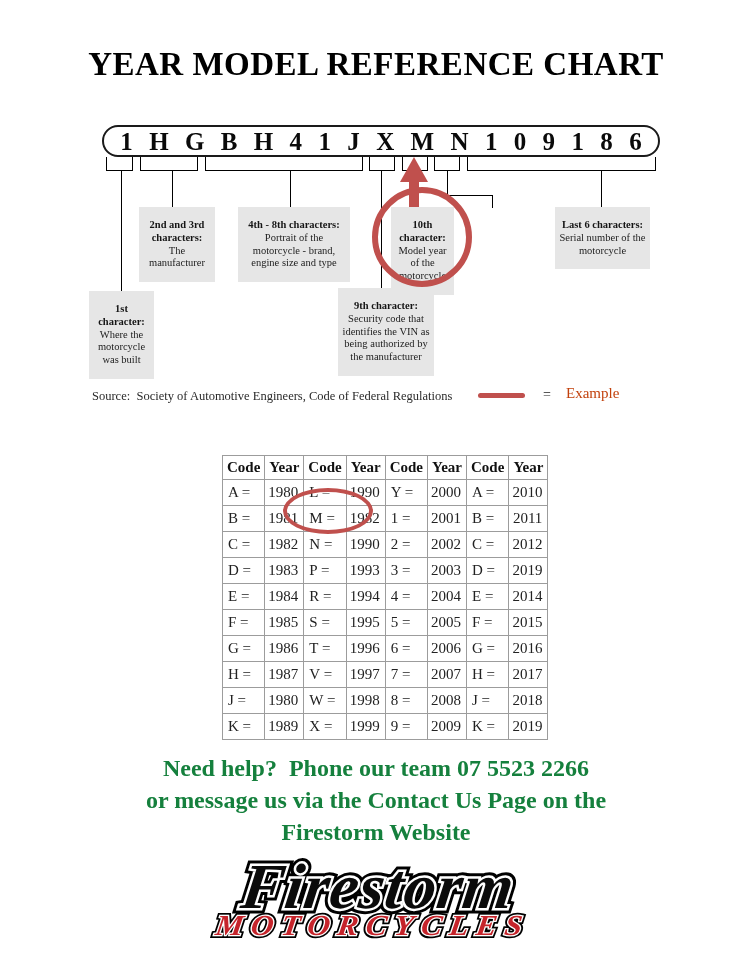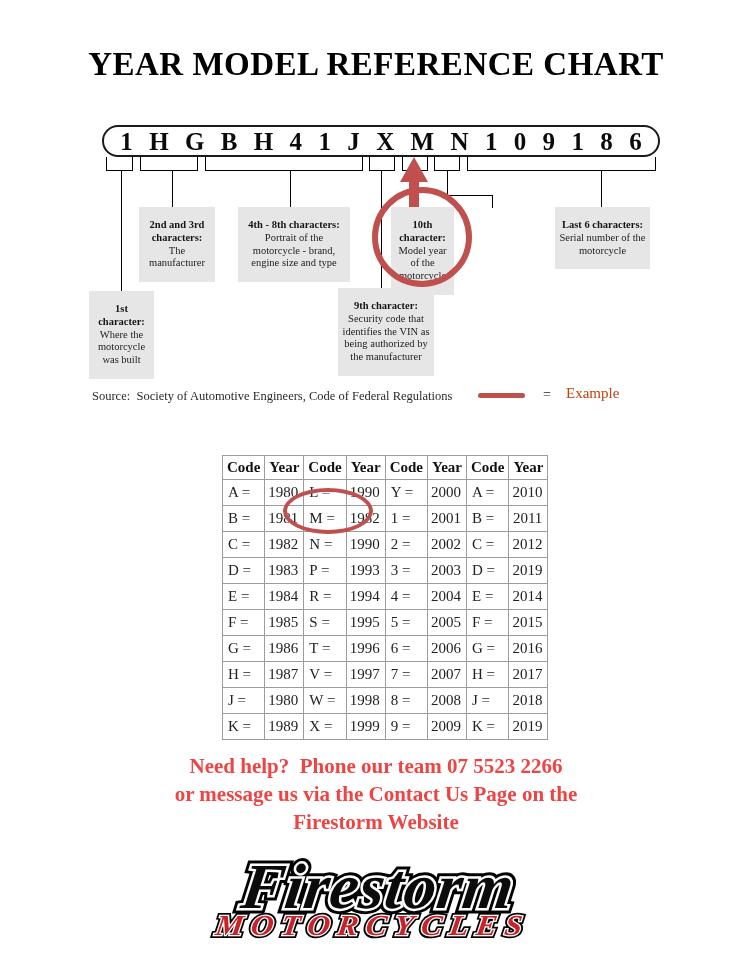--- a/index.html
+++ b/index.html
@@ -85,21 +85,21 @@
   .year-table col.c-code{width:37px;} .year-table col.c-year{width:34px;}
   .year-table td.code{padding:4px 3px 4px 5px;}
   .year-table td.year{padding:4px 5px 4px 2px;text-align:right;}
   .table-ellipse{
     position:absolute;left:283px;top:488px;width:90px;height:46px;box-sizing:border-box;
     border:4px solid var(--annotation-red,#c0504d);border-radius:50%;z-index:2;
   }
   
   .footer{
     position:absolute;top:754px;left:0;width:100%;text-align:center;
-    font-size:21px;font-weight:bold;color:#ef4444;line-height:1.2;
+    font-size:24px;font-weight:bold;color:#15803d;line-height:1.2;
   }
   .footer-line{white-space:pre-wrap;margin-bottom:3px;}
   
   .logo{position:absolute;top:858px;left:0;width:100%;text-align:center;}
   .logo-inner{display:inline-block;transform:skewX(-8deg);}
   .logo-word{position:relative;display:block;}
   .logo-word .layer{position:absolute;left:0;top:0;right:0;white-space:nowrap;}
   .logo-top{font-size:64px;font-weight:bold;font-style:italic;line-height:.92;letter-spacing:1px;}
   .logo-top .back{-webkit-text-stroke:11px #000;color:#000;z-index:0;}
   .logo-top .mid{-webkit-text-stroke:5px #fff;color:#fff;z-index:1;}

